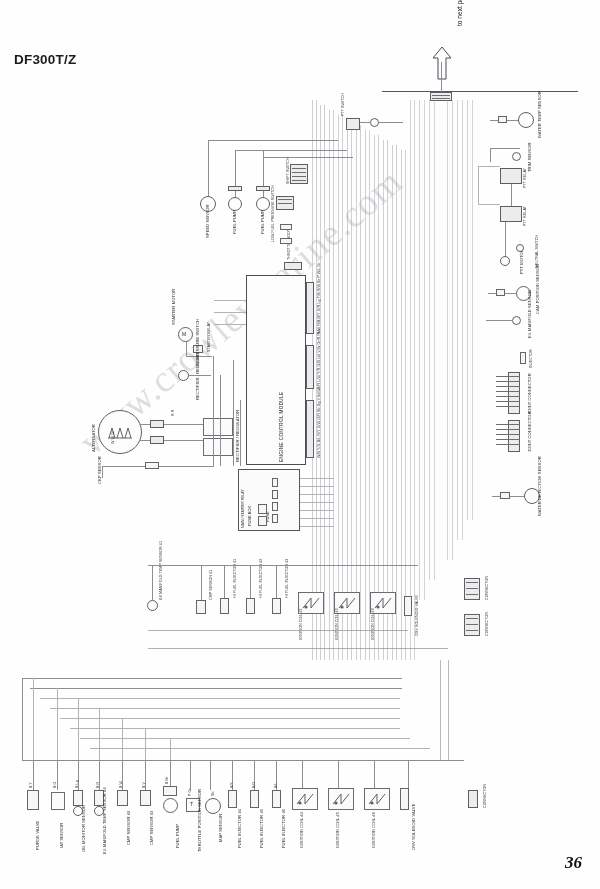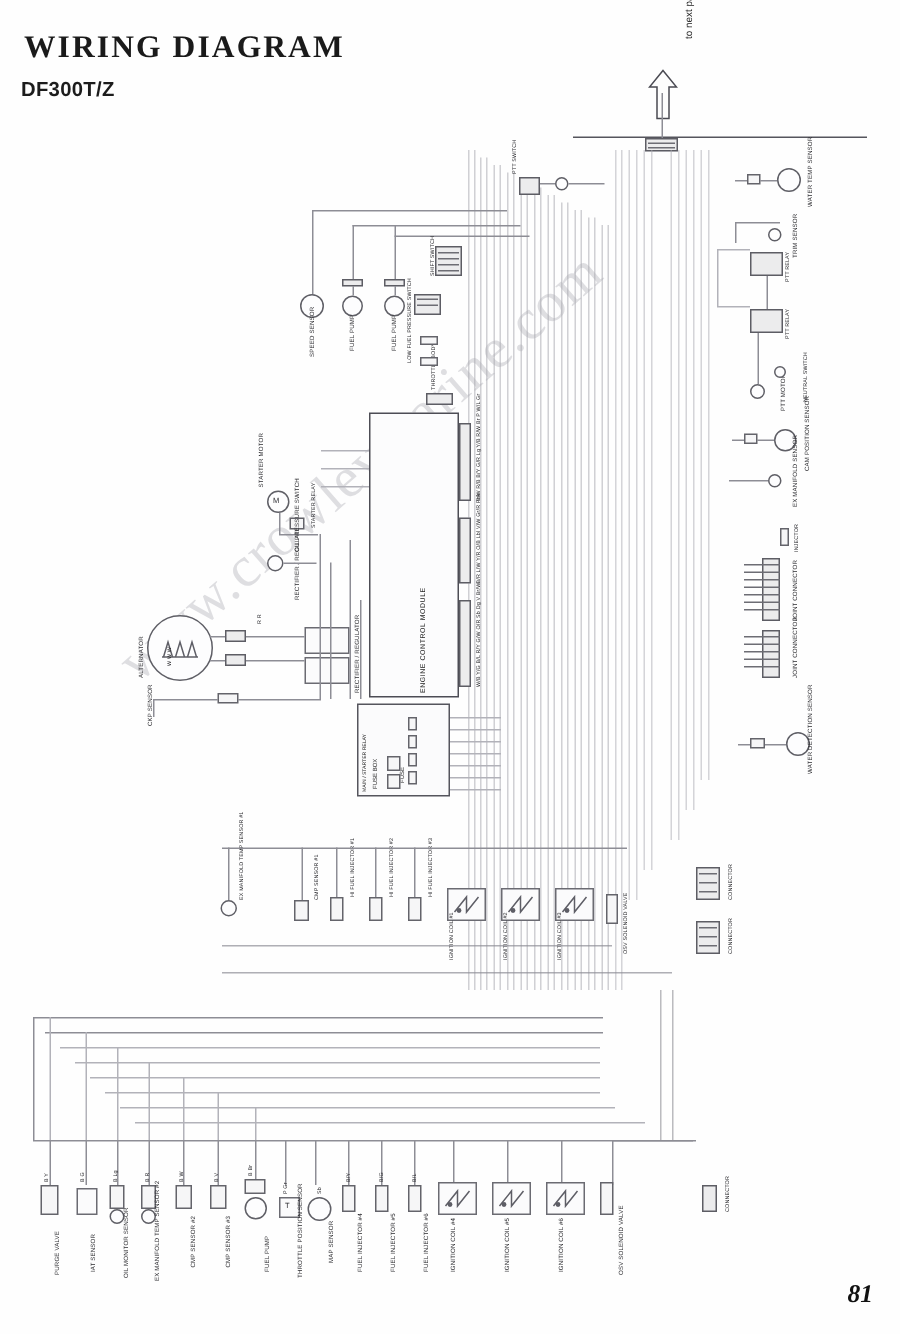--- a/index.html
+++ b/index.html
@@ -103,21 +103,20 @@
   #fusebox .t{
     position:absolute;font-size:4px;color:#222;white-space:nowrap;
     transform:rotate(-90deg);transform-origin:left top;
   }
 </style>
 </head>
 <body>
 
 <div id="page">
 
-  <div id="title">WIRING DIAGRAM</div>
   <div id="model">DF300T/Z</div>
 
   <div id="watermark">www.crowleymarine.com</div>
 
   <div id="nextpage">
     <svg width="20" height="34" viewBox="0 0 20 34" style="position:absolute;left:2px;top:18px;">
       <polygon points="10,1 19,12 14,12 14,33 6,33 6,12 1,12" fill="#fdfdfd" stroke="#4a4a52" stroke-width="1"></polygon>
     </svg>
     <div class="lbl">to next page</div>
   </div>
@@ -523,14 +522,14 @@
     <div class="wire h lt" style="left:214px;top:300px;width:32px;"></div>
     <div class="wire h lt" style="left:214px;top:312px;width:32px;"></div>
     <div class="wire h lt" style="left:214px;top:324px;width:32px;"></div>
 
     <div class="wire h lt" style="left:478px;top:166px;width:22px;"></div>
     <div class="wire h lt" style="left:478px;top:204px;width:22px;"></div>
     <div class="wire v lt" style="left:478px;top:166px;height:38px;"></div>
 
   </div>
 
-  <div id="pageno">81</div>
+  <div id="pageno">36</div>
 </div>
 
 </body></html>

